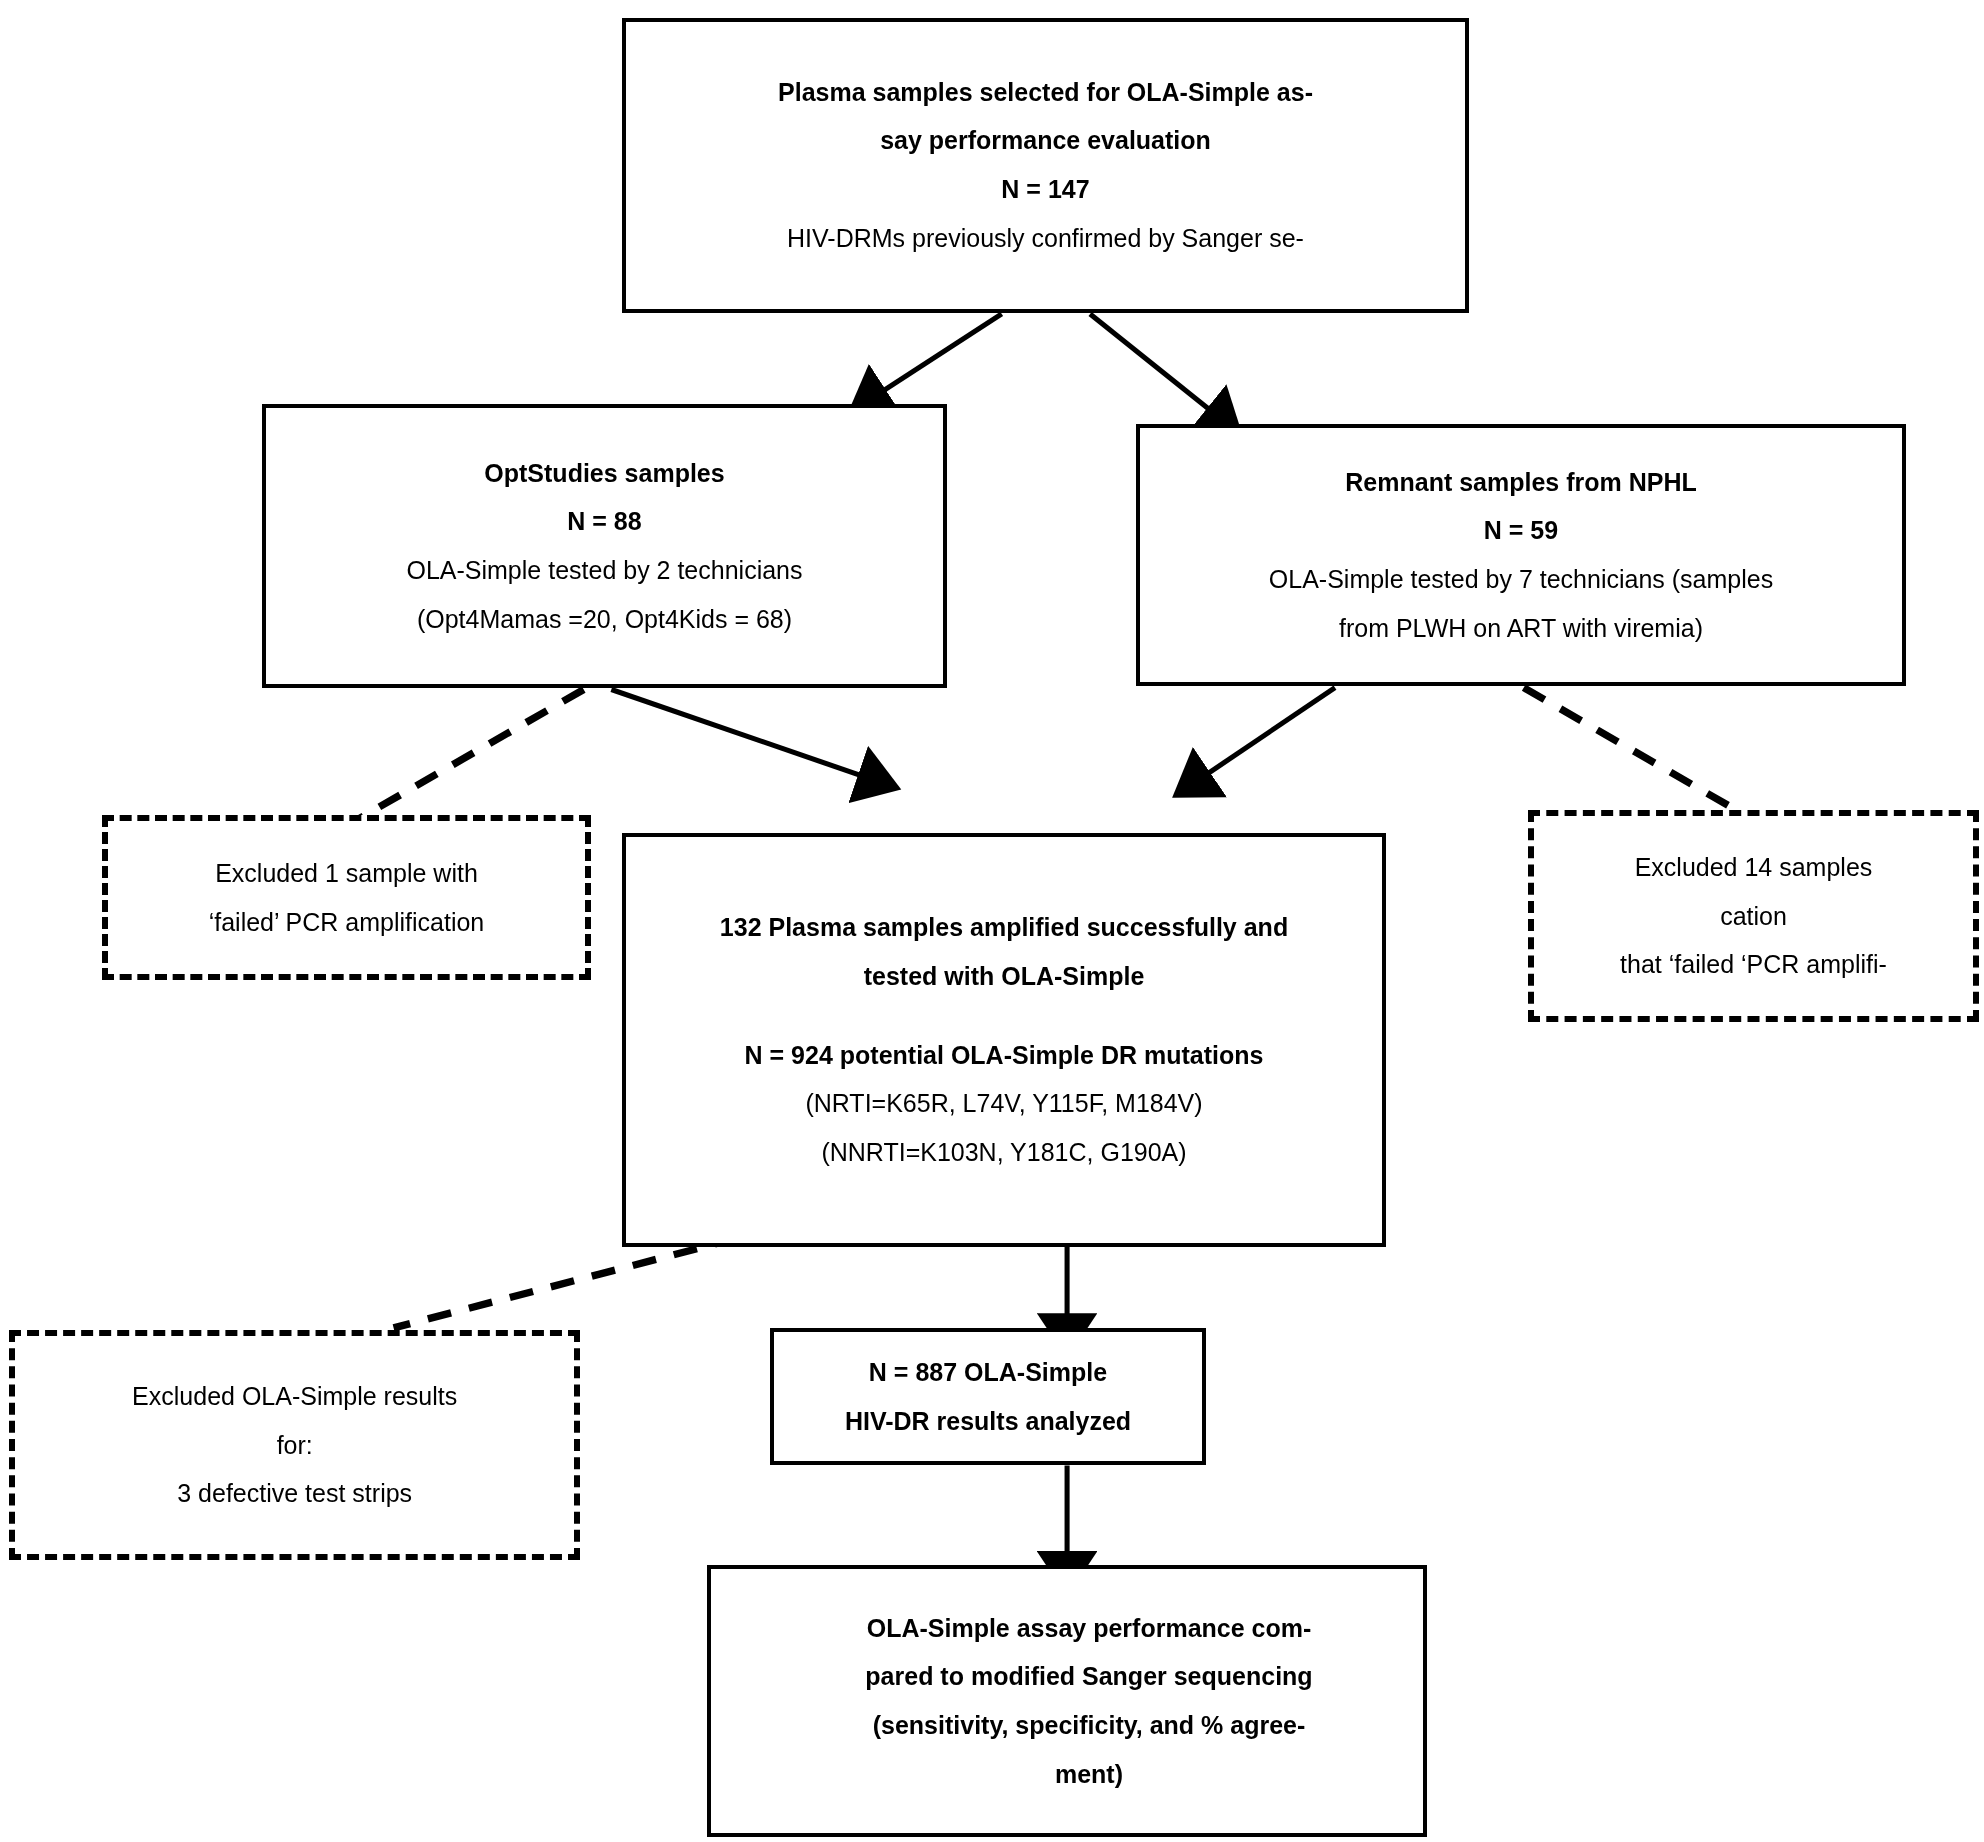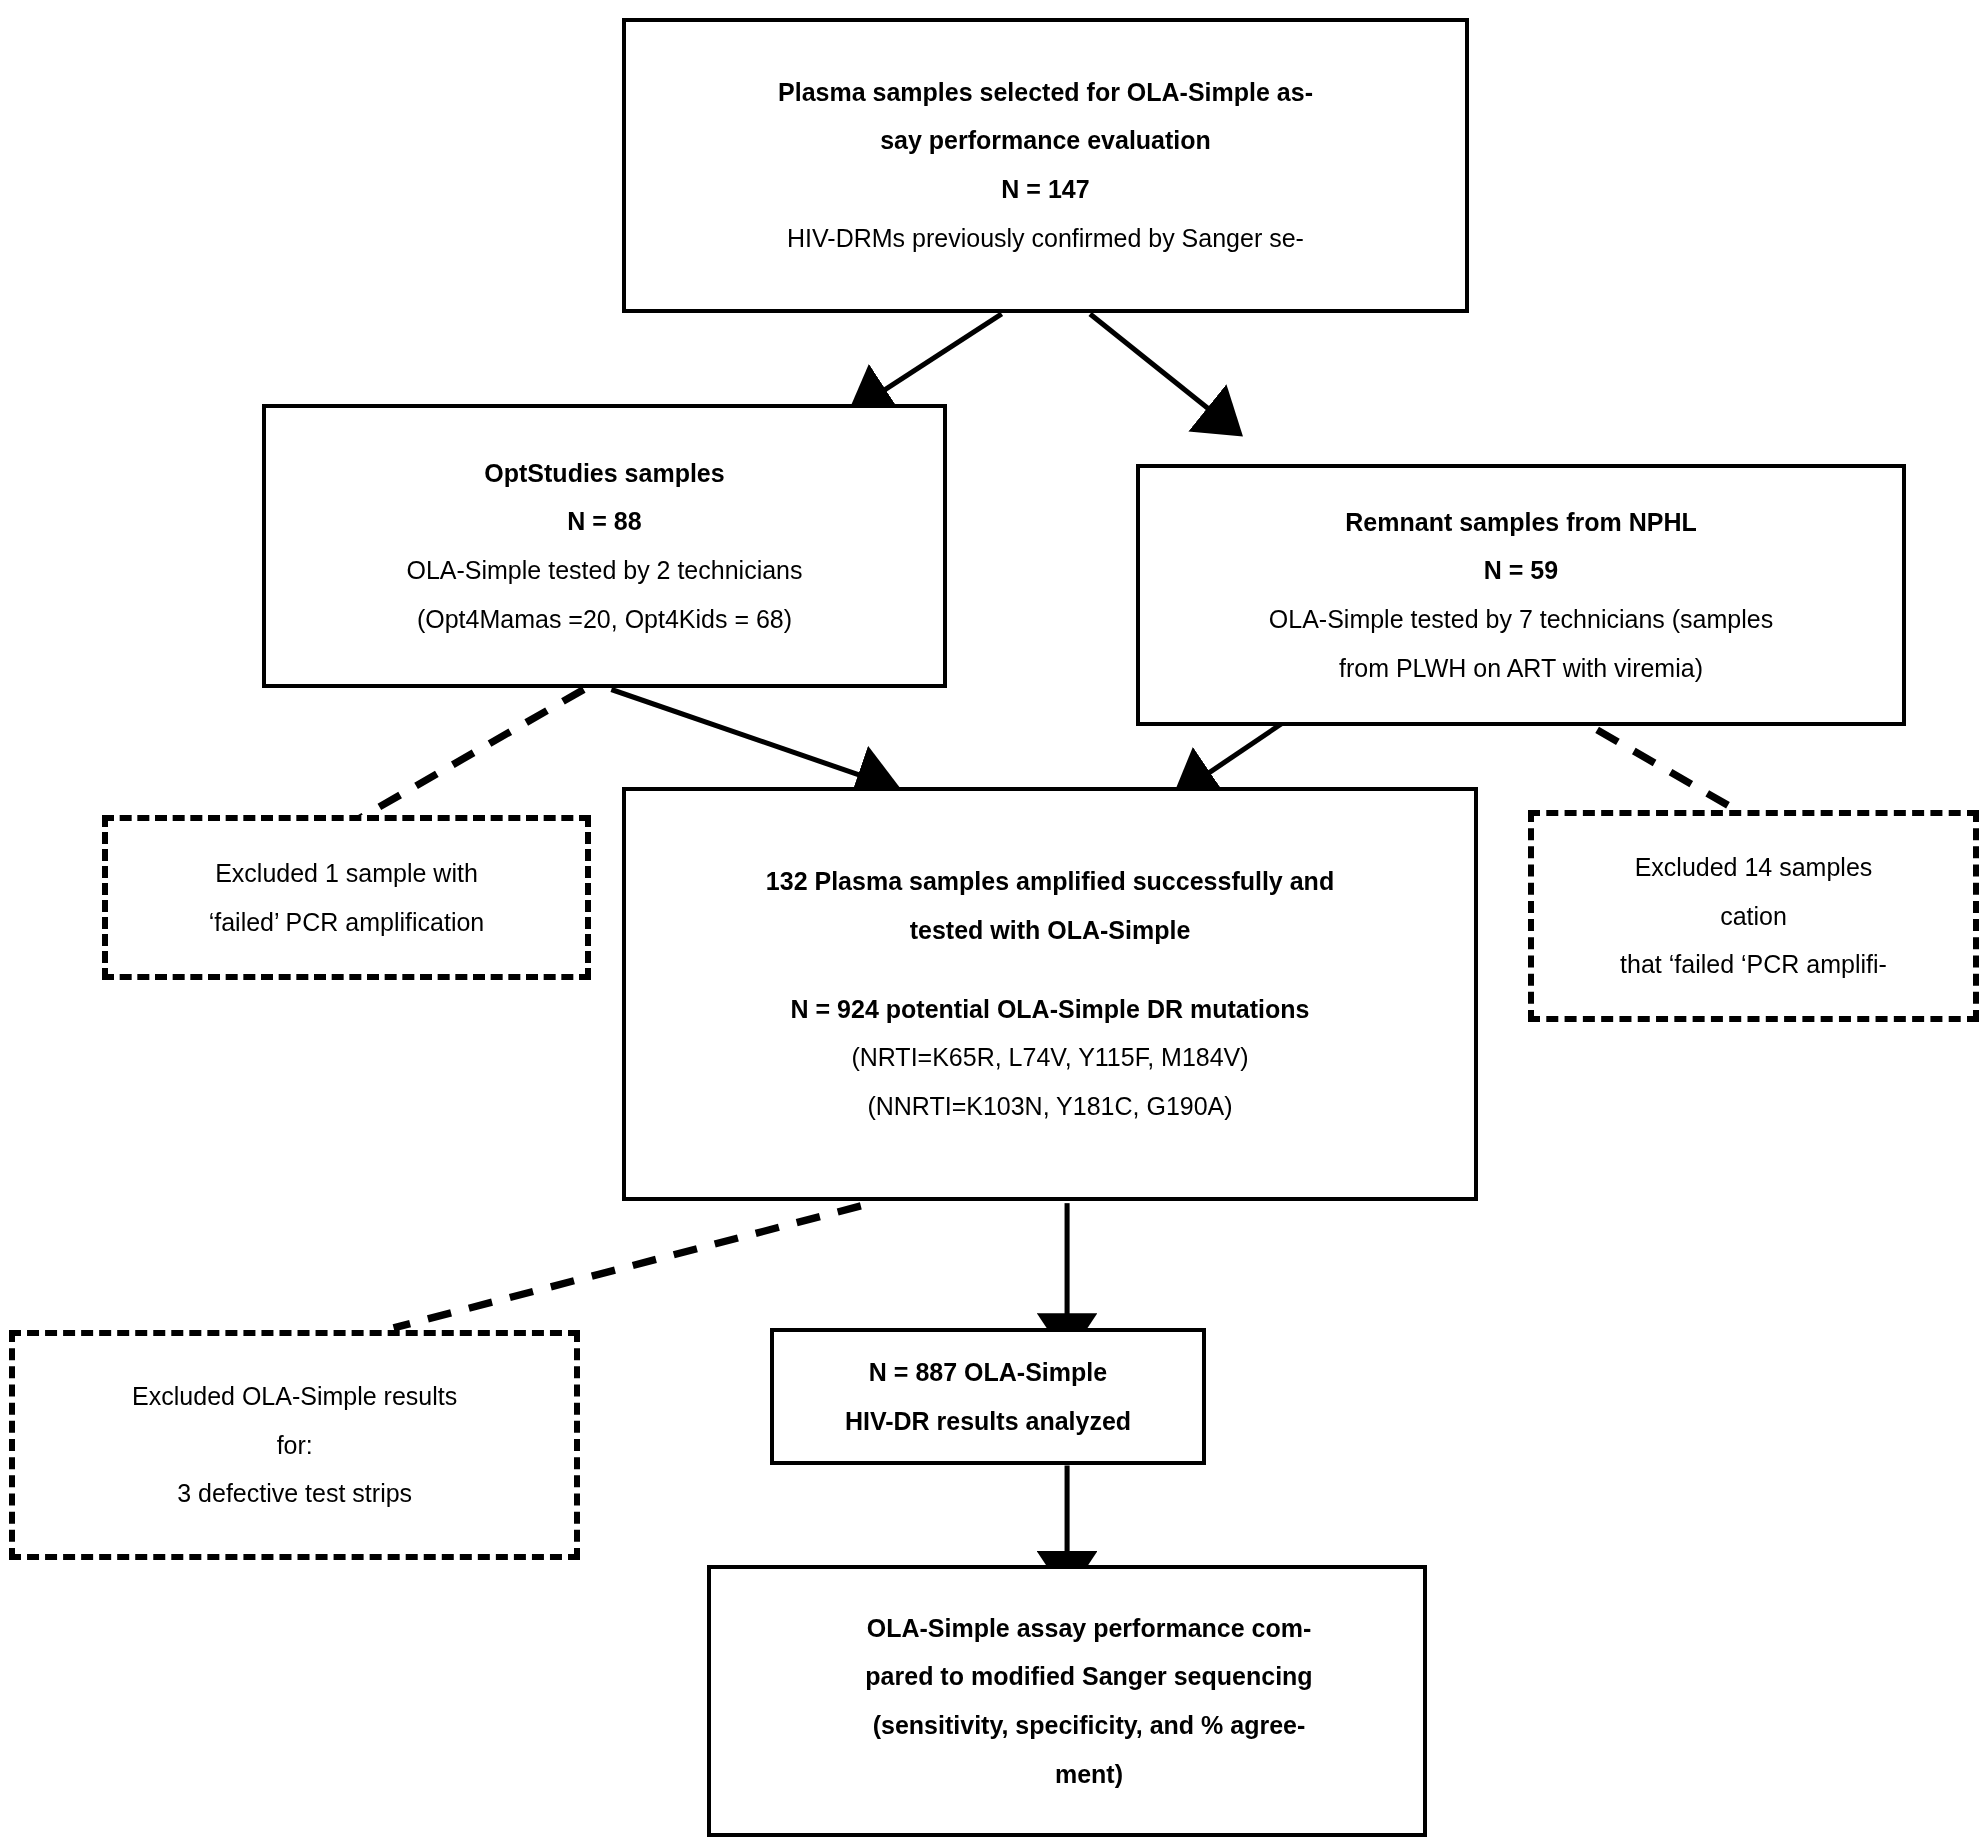--- a/index.html
+++ b/index.html
@@ -95,39 +95,39 @@
     <span class="line">HIV-DRMs previously confirmed by Sanger se-</span>
   </div>
 
   <div class="node solid" style="left:262px; top:404px; width:685px; height:284px;">
     <span class="line bold">OptStudies samples</span>
     <span class="line bold">N = 88</span>
     <span class="line">OLA-Simple tested by 2 technicians</span>
     <span class="line">(Opt4Mamas =20, Opt4Kids = 68)</span>
   </div>
 
-  <div class="node solid" style="left:1136px; top:424px; width:770px; height:262px;margin-top:40px;">
+  <div class="node solid" style="left:1136px; top:424px; width:770px; height:262px;">
     <span class="line bold">Remnant samples from NPHL</span>
     <span class="line bold">N = 59</span>
     <span class="line">OLA-Simple tested by 7 technicians (samples</span>
     <span class="line">from PLWH on ART with viremia)</span>
   </div>
 
   <div class="node dashed" style="left:102px; top:815px; width:489px; height:165px;">
     <span class="line">Excluded 1 sample with</span>
     <span class="line">‘failed’ PCR amplification</span>
   </div>
 
   <div class="node dashed" style="left:1528px; top:810px; width:451px; height:212px;">
     <span class="line">Excluded 14 samples</span>
     <span class="line">cation</span>
     <span class="line">that ‘failed ‘PCR amplifi-</span>
   </div>
 
-  <div class="node solid" style="left:622px; top:787px; width:856px; height:414px;">
+  <div class="node solid" style="left:622px; top:833px; width:764px; height:414px;">
     <span class="line bold">132 Plasma samples amplified successfully and</span>
     <span class="line bold">tested with OLA-Simple</span>
     <span class="line spacer">&nbsp;</span>
     <span class="line bold">N = 924 potential OLA-Simple DR mutations</span>
     <span class="line">(NRTI=K65R, L74V, Y115F, M184V)</span>
     <span class="line">(NNRTI=K103N, Y181C, G190A)</span>
   </div>
 
   <div class="node dashed" style="left:9.2px; top:1330px; width:571px; height:230px;">
     <span class="line">Excluded OLA-Simple results</span>

